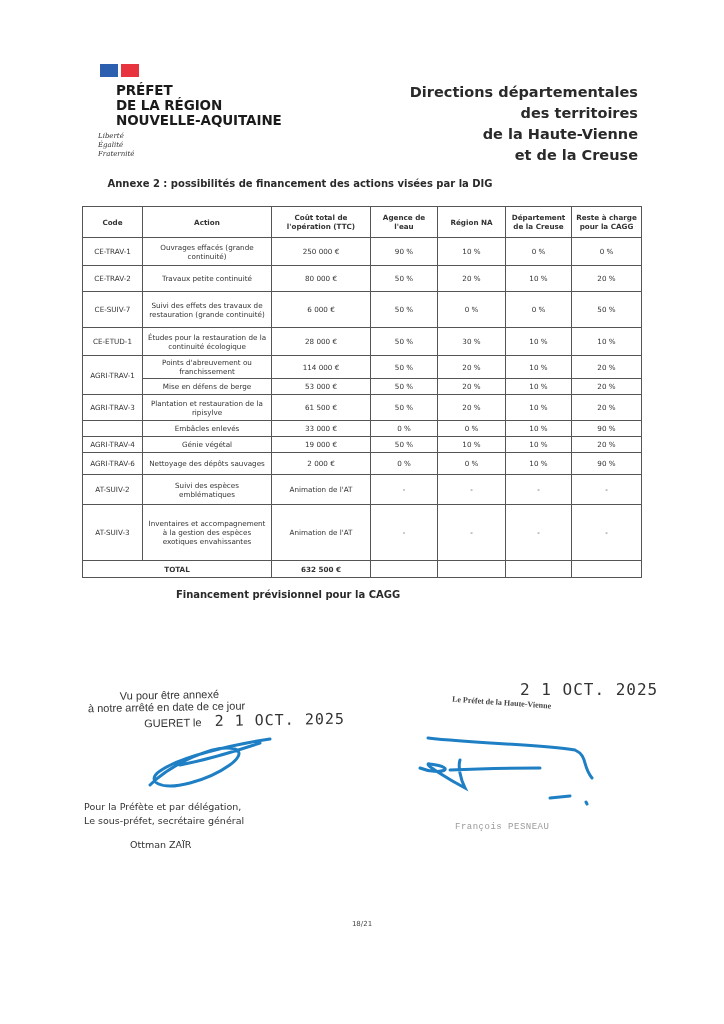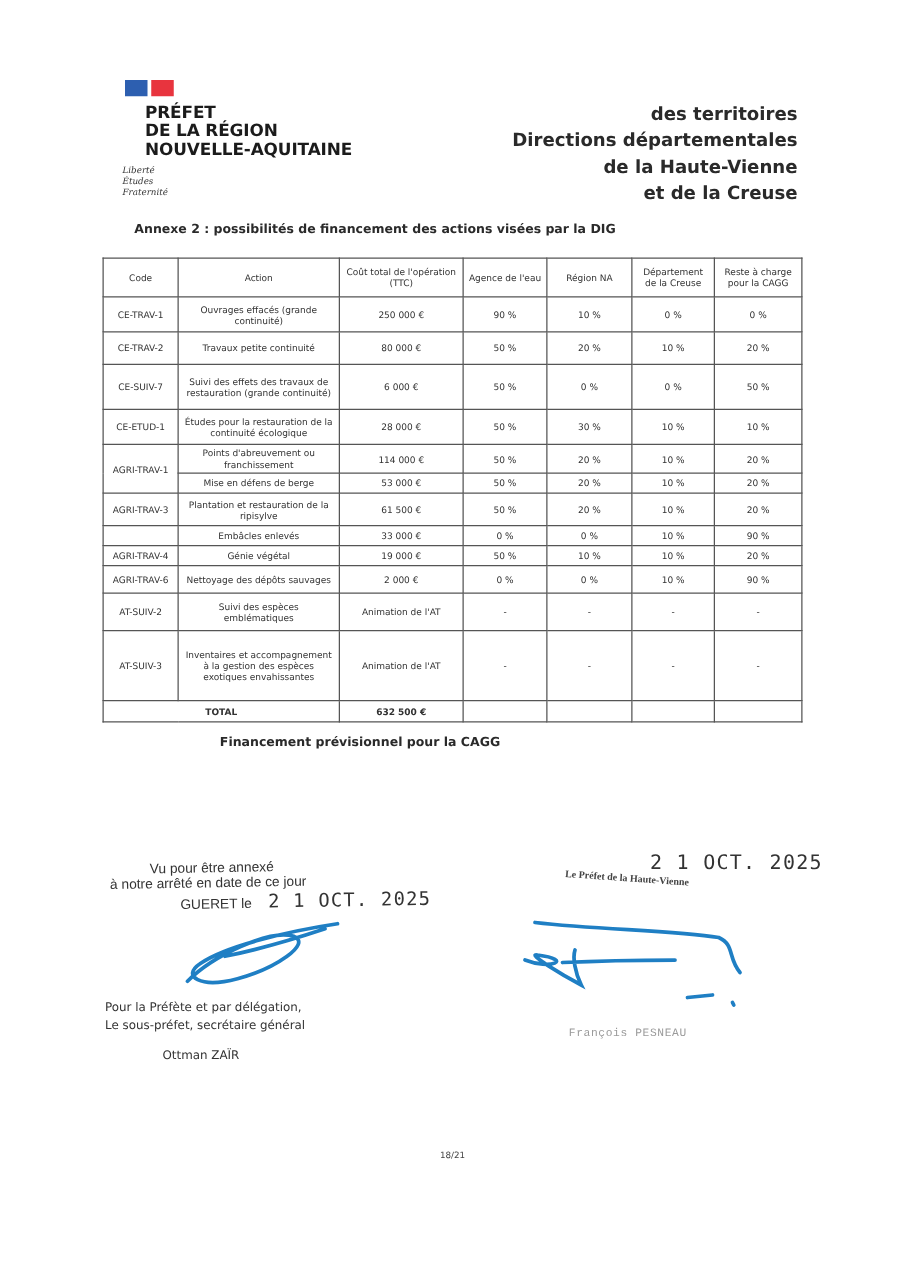--- a/index.html
+++ b/index.html
@@ -20,21 +20,21 @@
          line-height: 21px; color: #2a2a2a; }
 
   .annex-title { position: absolute; left: 0; width: 600px; top: 178px; text-align: center;
                  font-family: "DejaVu Sans", sans-serif; font-weight: bold; font-size: 10px; color: #2a2a2a; }
 
   table.fin { position: absolute; left: 82px; top: 206px; width: 559px;
               border-collapse: collapse; font-family: "DejaVu Sans", sans-serif;
               font-size: 7.2px; color: #333; table-layout: fixed; }
   table.fin td, table.fin th { border: 1px solid #555; text-align: center; vertical-align: middle;
               padding: 1px 3px; line-height: 9px; font-weight: normal; }
-  table.fin th { height: 28px; }
+  table.fin th { height: 28px; font-weight: bold; }
   table.fin .b { font-weight: bold; }
 
   .financement { position: absolute; left: 0; width: 576px; top: 589px; text-align: center;
                  font-family: "DejaVu Sans", sans-serif; font-weight: bold; font-size: 10px; color: #2a2a2a; }
 
   .stamp-left { position: absolute; left: 88px; top: 688px; font-family: "Liberation Sans", sans-serif;
                 font-size: 11px; color: #333; transform: rotate(-1deg); }
   .stamp-left .l1 { margin-left: 32px; }
   .stamp-left .l3 { margin-left: 56px; }
   .stamp-left .date { font-family: "DejaVu Sans Mono", monospace; font-size: 15px; margin-left: 10px; letter-spacing: 1px; }
@@ -64,28 +64,28 @@
     <div class="blue"></div>
     <div class="red"></div>
   </div>
   <div class="logo-title">
     <div>PRÉFET</div>
     <div>DE LA RÉGION</div>
     <div>NOUVELLE-AQUITAINE</div>
   </div>
   <div class="motto">
     <div>Liberté</div>
-    <div>Études</div>
+    <div>Égalité</div>
     <div>Fraternité</div>
   </div>
 </div>
 
 <div class="ddt">
+  <div>Directions départementales</div>
   <div>des territoires</div>
-  <div>Directions départementales</div>
   <div>de la Haute-Vienne</div>
   <div>et de la Creuse</div>
 </div>
 
 <div class="annex-title">Annexe 2 : possibilités de financement des actions visées par la DIG</div>
 
 <table class="fin">
   <colgroup>
     <col style="width:60px">
       <col style="width:129px">

